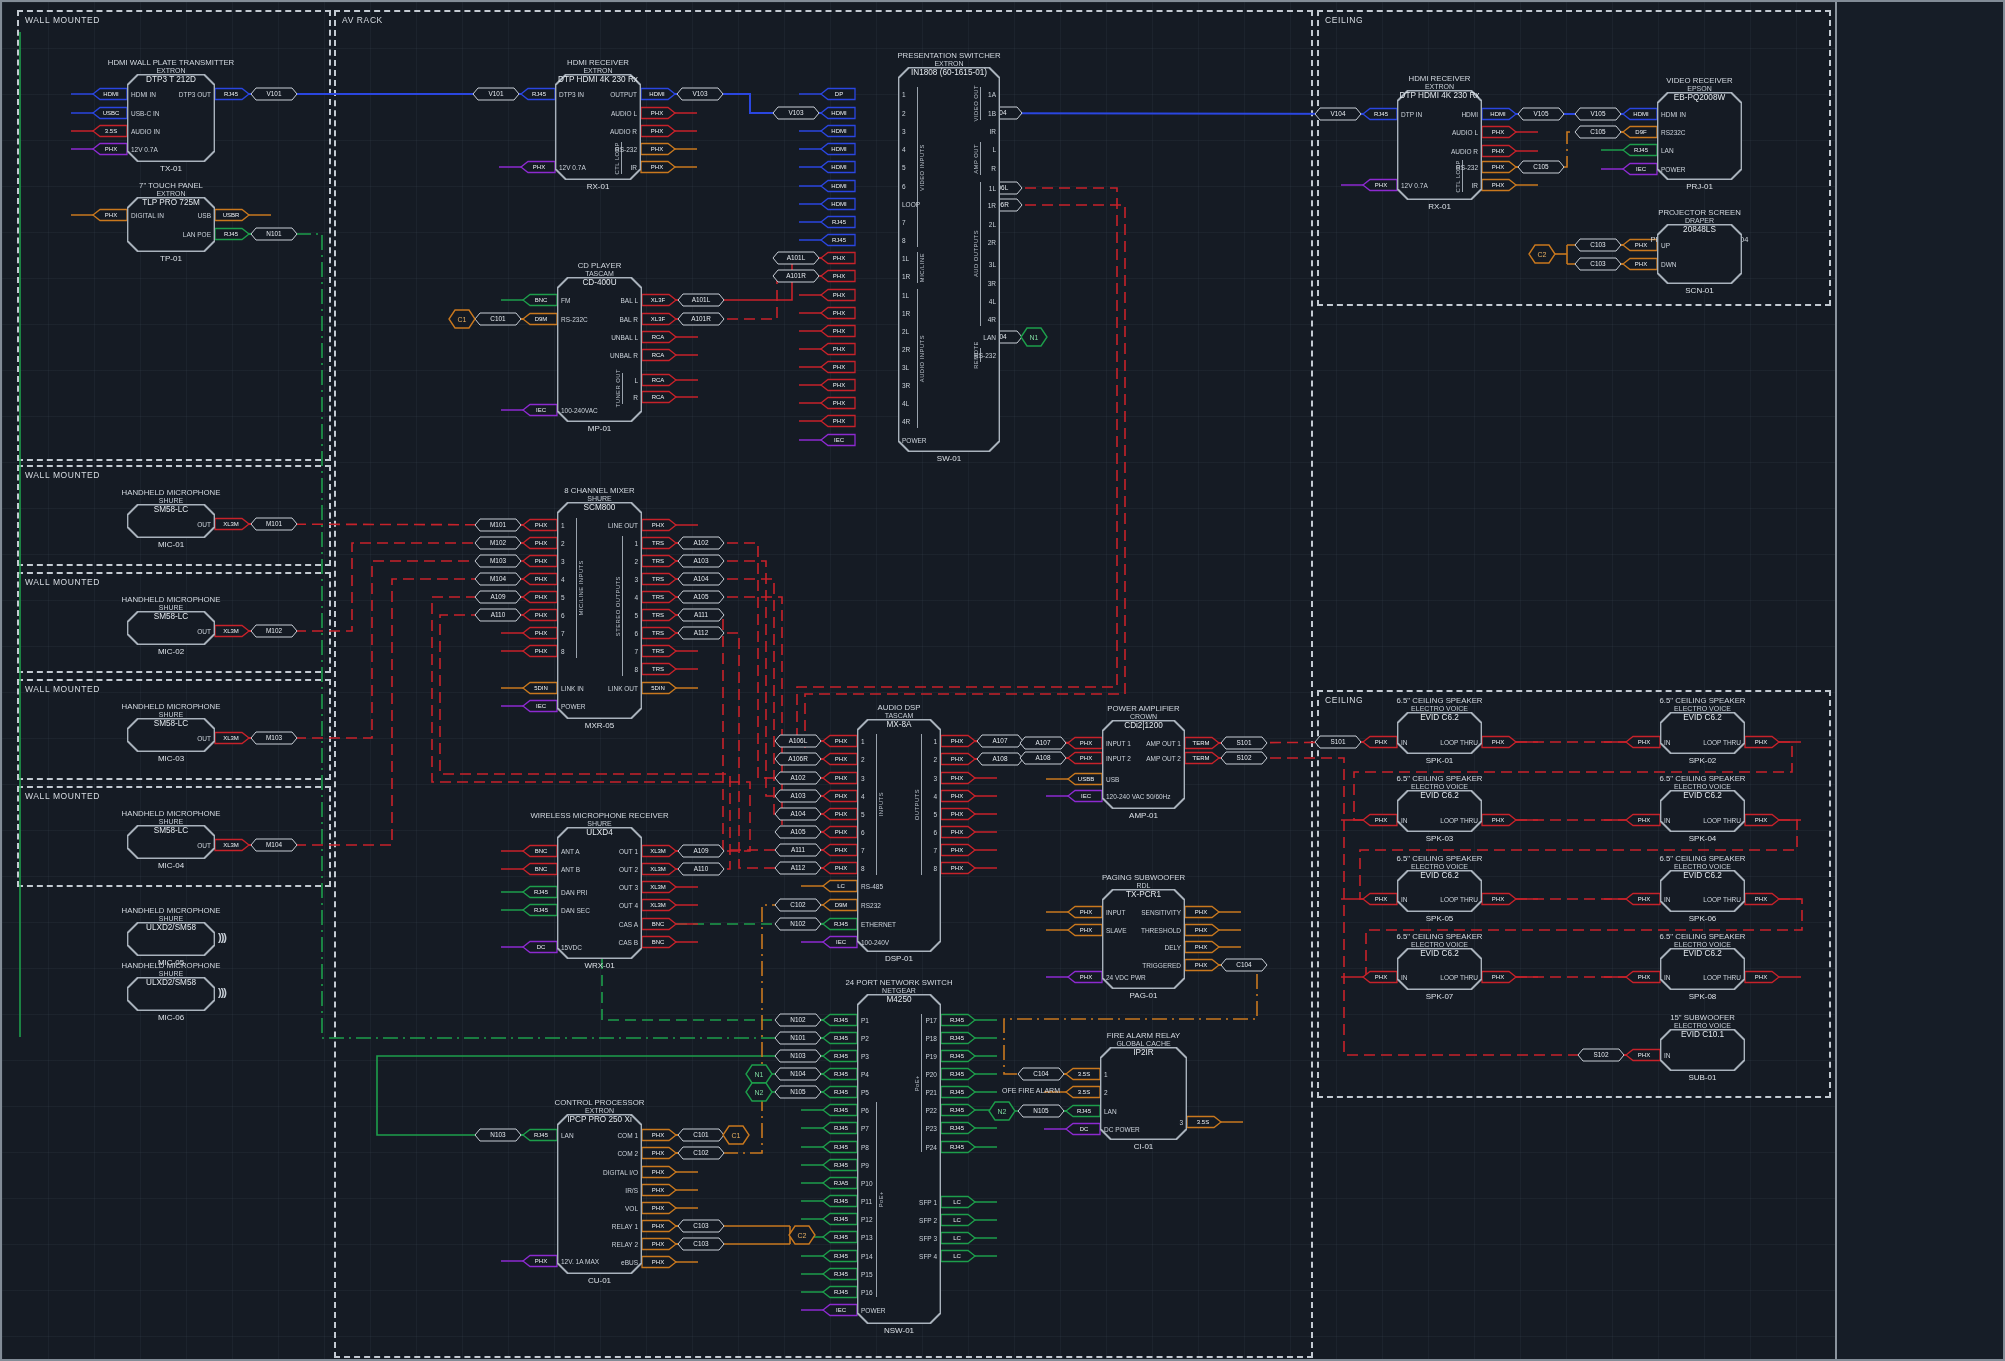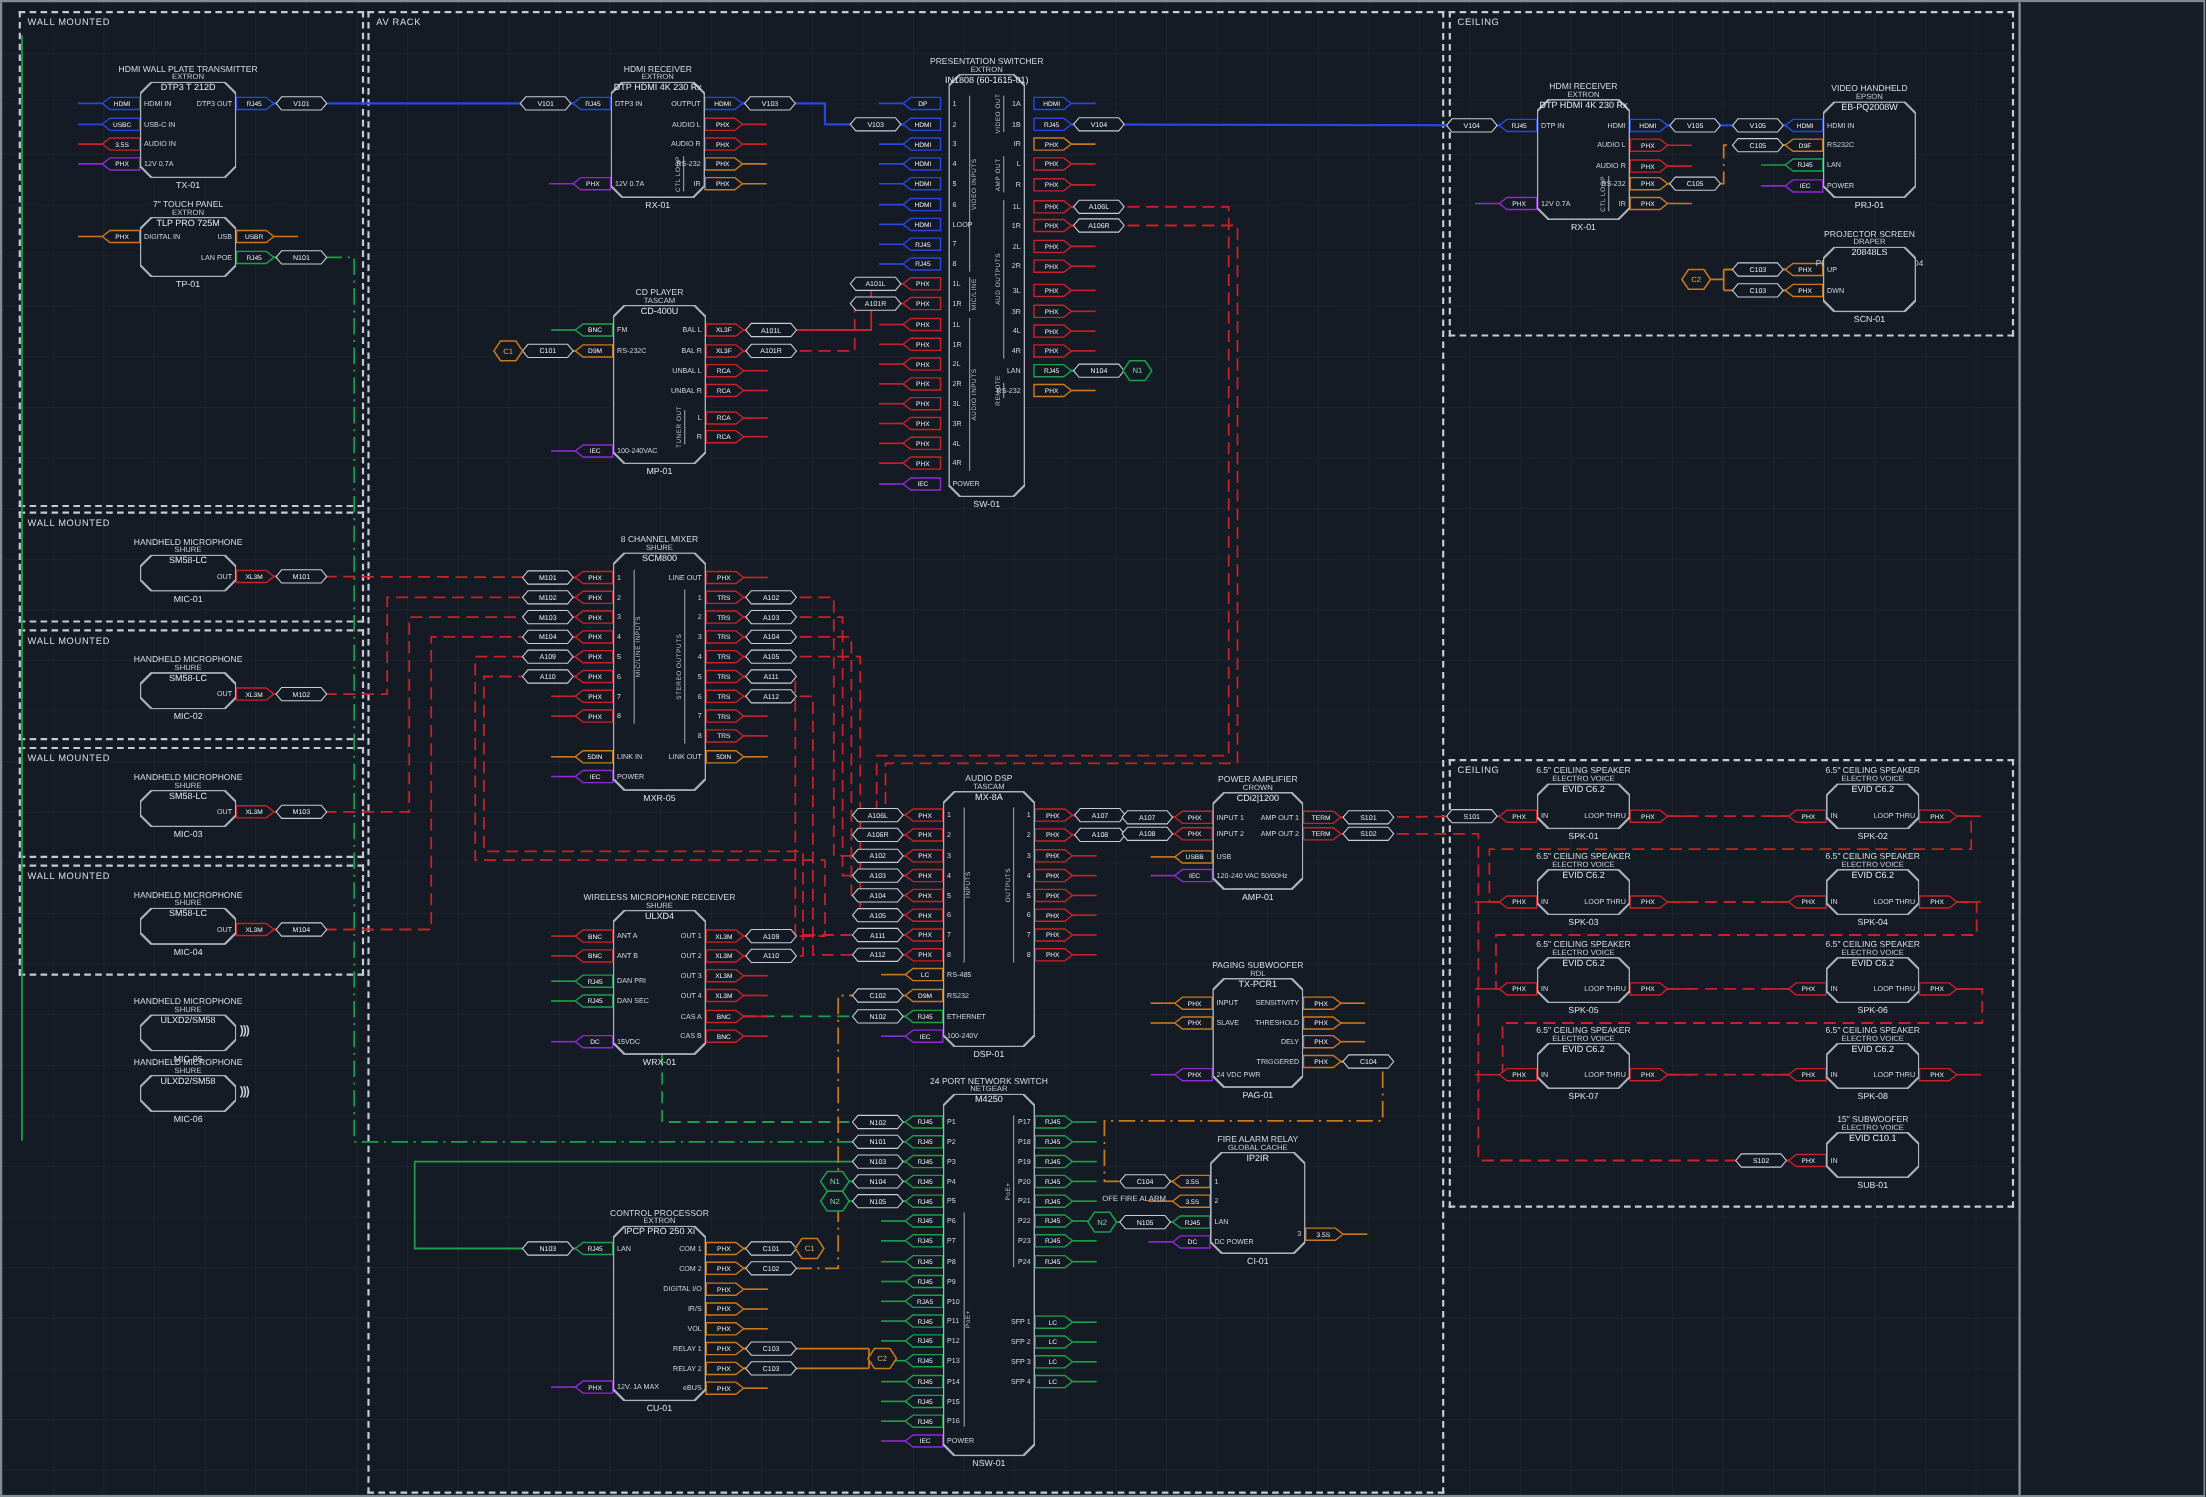--- a/index.html
+++ b/index.html
@@ -947,21 +947,21 @@
       <div class="plabel" style="top: 18.5px; left: 4px;">FM</div>
       <div class="plabel" style="top: 37.5px; left: 4px;">RS-232C</div>
       <div class="plabel" style="top: 128.5px; left: 4px;">100-240VAC</div>
       <div class="plabel" style="top: 18.5px; right: 4px; text-align: right;">BAL L</div>
       <div class="plabel" style="top: 37.5px; right: 4px; text-align: right;">BAL R</div>
       <div class="plabel" style="top: 55.5px; right: 4px; text-align: right;">UNBAL L</div>
       <div class="plabel" style="top: 73.5px; right: 4px; text-align: right;">UNBAL R</div>
       <div class="plabel" style="top: 98.5px; right: 4px; text-align: right;">L</div>
       <div class="plabel" style="top: 115.5px; right: 4px; text-align: right;">R</div>
     </div>
-    <div class="device" style="left: 860px; top: 65px; width: 70px; height: 385px;">
+    <div class="device" style="left: 896px; top: 65px; width: 102px; height: 385px;">
       <div class="dev-border"></div>
       <div class="dev-inner"></div>
       <div class="dev-title">
         <span class="tn">PRESENTATION SWITCHER</span>
         <span class="tb">EXTRON</span>
         <span class="tm">IN1808 (60-1615-01)</span>
       </div>
       <div class="dev-id" style="top: 387px;">SW-01</div>
       <div class="pgroup gl" style="top: 20px; height: 160px; left: 19px; width: 8px;">
         <span>VIDEO INPUTS</span>
@@ -1243,21 +1243,21 @@
       <div class="plabel" style="top: 19.5px; right: 4px; text-align: right;">HDMI</div>
       <div class="plabel" style="top: 37.5px; right: 4px; text-align: right;">AUDIO L</div>
       <div class="plabel" style="top: 56.5px; right: 4px; text-align: right;">AUDIO R</div>
       <div class="plabel" style="top: 72.5px; right: 4px; text-align: right;">RS-232</div>
       <div class="plabel" style="top: 90.5px; right: 4px; text-align: right;">IR</div>
     </div>
     <div class="device" style="left: 1655px; top: 90px; width: 85px; height: 88px;">
       <div class="dev-border"></div>
       <div class="dev-inner"></div>
       <div class="dev-title">
-        <span class="tn">VIDEO HANDHELD</span>
+        <span class="tn">VIDEO RECEIVER</span>
         <span class="tb">EPSON</span>
         <span class="tm">EB-PQ2008W</span>
       </div>
       <div class="dev-id" style="top: 90px;">PRJ-01</div>
       <div class="dev-sub" style="top: 99px; margin-top: 44px;">PROJECTOR LENS ELPU04</div>
       <div class="plabel" style="top: 17.5px; left: 4px;">HDMI IN</div>
       <div class="plabel" style="top: 35.5px; left: 4px;">RS232C</div>
       <div class="plabel" style="top: 53.5px; left: 4px;">LAN</div>
       <div class="plabel" style="top: 72.5px; left: 4px;">POWER</div>
     </div>

